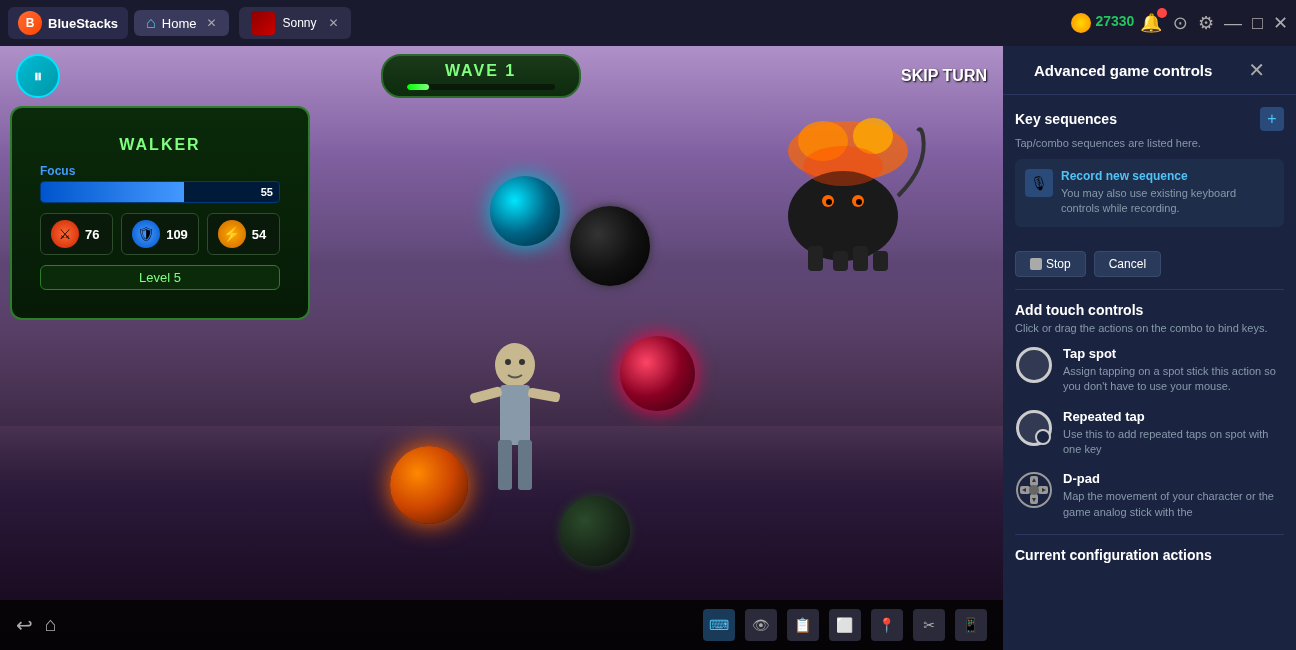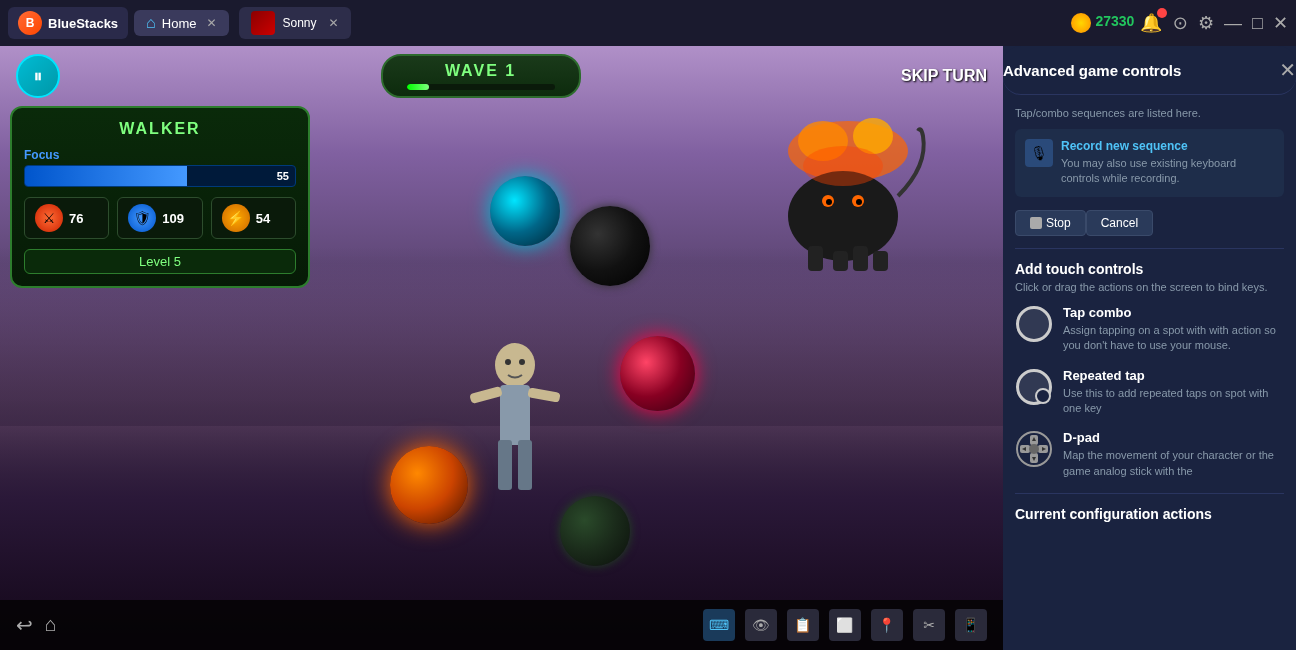--- a/index.html
+++ b/index.html
@@ -77,21 +77,21 @@
     .wave-title { color: #7fff7f; font-size: 16px; font-weight: bold; letter-spacing: 2px; }
     .wave-progress { height: 6px; background: #0a1a0a; border-radius: 3px; margin-top: 4px; overflow:hidden; }
     .wave-progress-fill { height: 100%; width: 15%; background: linear-gradient(90deg, #00ff00, #7fff7f); border-radius: 3px; }
     .skip-turn { color: #ffffff; font-size: 16px; font-weight: bold; text-shadow: 1px 1px 2px #000; cursor:pointer; }
 
     
     .stats-panel {
       position: absolute; left: 10px; top: 60px;
       background: linear-gradient(180deg, #0a2a0a, #061a06);
       border: 2px solid #2d7d2d;
-      border-radius: 12px; padding: 12px; width: 300px;
+      border-radius: 12px; padding: 28px; width: 300px;
     }
     .char-name { color: #7fff7f; font-size: 16px; font-weight: bold; text-align: center; letter-spacing: 2px; margin-bottom: 10px; }
     .stat-bar { margin-bottom: 8px; }
     .stat-label { color: #ff6b6b; font-size: 12px; font-weight: bold; margin-bottom: 3px; }
     .hp-bar-container { background: #1a0000; border: 1px solid #440000; border-radius: 4px; height: 22px; position:relative; overflow:hidden; }
     .hp-fill { height: 100%; background: linear-gradient(90deg, #cc0000, #ff4444); width: 100%; }
     .hp-text { position:absolute; right: 6px; top: 50%; transform:translateY(-50%); color:white; font-size:11px; font-weight:bold; }
     .focus-bar-container { background: #001a3a; border: 1px solid #003a7a; border-radius: 4px; height: 22px; position:relative; overflow:hidden; }
     .focus-fill { height: 100%; background: linear-gradient(90deg, #0055cc, #4499ff); width: 60%; }
     .focus-label { color: #4499ff; font-size: 12px; font-weight: bold; margin-bottom: 3px; }
@@ -133,26 +133,25 @@
       width: 293px;
       background: #1a2340;
       display: flex;
       flex-direction: column;
       flex-shrink: 0;
       overflow: hidden;
     }
 
     .panel-header {
       background: #1a2340;
-      padding: 12px 0;
+      padding: 12px 31px;
       display: flex;
       align-items: center;
       justify-content: space-between;
       border-bottom: 1px solid #2a3560;
-      border-radius: 18px;
     }
     .panel-title { color: white; font-size: 15px; font-weight: 600; }
     .close-btn { color: #aaa; font-size: 20px; cursor: pointer; }
 
     .panel-content { flex: 1; overflow-y: auto; padding: 12px; }
 
     
     .section-header {
       display: flex; align-items: center; justify-content: space-between;
       margin-bottom: 6px;
@@ -168,21 +167,21 @@
     .record-row {
       display: flex; align-items: flex-start; gap: 8px;
       background: #1e2d4a; border-radius: 6px; padding: 10px;
       margin-bottom: 4px;
     }
     .record-icon { width: 28px; height: 28px; background: #2a4a7a; border-radius: 4px; display:flex; align-items:center; justify-content:center; font-size: 14px; flex-shrink:0; }
     .record-text { flex: 1; }
     .record-link { color: #4fc3f7; font-size: 12px; font-weight: 600; cursor:pointer; }
     .record-desc { color: #8899aa; font-size: 11px; margin-top: 3px; line-height: 1.4; }
 
-    .stop-cancel-row { display:flex; gap: 0; margin-top: 13px; }
+    .stop-cancel-row { display:flex; gap: 8px; margin-top: 24px; }
     .stop-btn {
       display:flex; align-items:center; gap: 4px;
       background: #2a3a5a; border: 1px solid #3a4a6a; border-radius: 4px;
       padding: 5px 14px; color: white; font-size: 12px; cursor: pointer;
     }
     .stop-indicator { width: 12px; height: 12px; background: #aaa; border-radius: 2px; }
     .cancel-btn {
       background: #2a3a5a; border: 1px solid #3a4a6a; border-radius: 4px;
       padding: 5px 14px; color: white; font-size: 12px; cursor: pointer;
     }
@@ -398,20 +397,24 @@
   </div>
 
   <div class="right-panel">
     <div class="panel-header">
       <span class="panel-title">Advanced game controls</span>
       <span class="close-btn">✕</span>
     </div>
 
     <div class="panel-content">
 
+      <div class="section-header">
+        <span class="section-title">Key sequences</span>
+        <div class="add-btn">+</div>
+      </div>
       <div class="section-subtitle">Tap/combo sequences are listed here.</div>
 
       <div class="record-row">
         <div class="record-icon">🎙</div>
         <div class="record-text">
           <div class="record-link">Record new sequence</div>
           <div class="record-desc">You may also use existing keyboard controls while recording.</div>
         </div>
       </div>
 
@@ -421,29 +424,29 @@
           <span>Stop</span>
         </div>
         <div class="cancel-btn">
           <span>Cancel</span>
         </div>
       </div>
 
       <div class="divider"></div>
 
       <div class="touch-title">Add touch controls</div>
-      <div class="touch-desc">Click or drag the actions on the screen to bind keys.</div>
+      <div class="touch-desc">Click or drag the actions on the combo to bind keys.</div>
 
       <div class="control-item">
         <div class="control-icon-wrap">
           <div class="tap-circle"></div>
         </div>
         <div class="control-text">
-          <div class="control-name">Tap combo</div>
-          <div class="control-desc">Assign tapping on a spot with with action so you don't have to use your mouse.</div>
+          <div class="control-name">Tap spot</div>
+          <div class="control-desc">Assign tapping on a spot stick this action so you don't have to use your mouse.</div>
         </div>
       </div>
 
       <div class="control-item">
         <div class="control-icon-wrap">
           <div class="repeated-circle"></div>
         </div>
         <div class="control-text">
           <div class="control-name">Repeated tap</div>
           <div class="control-desc">Use this to add repeated taps on spot with one key</div>

